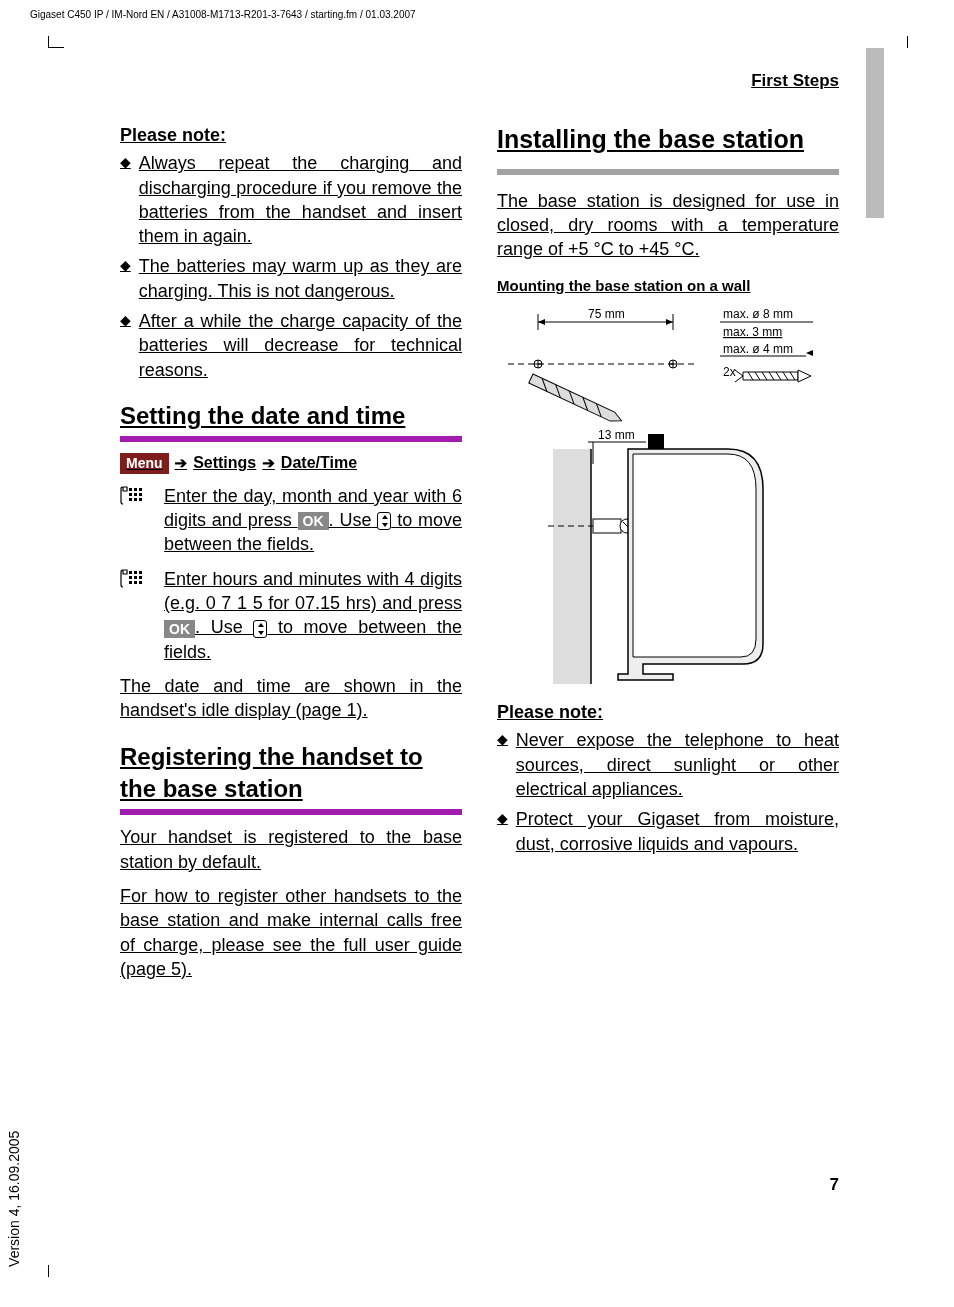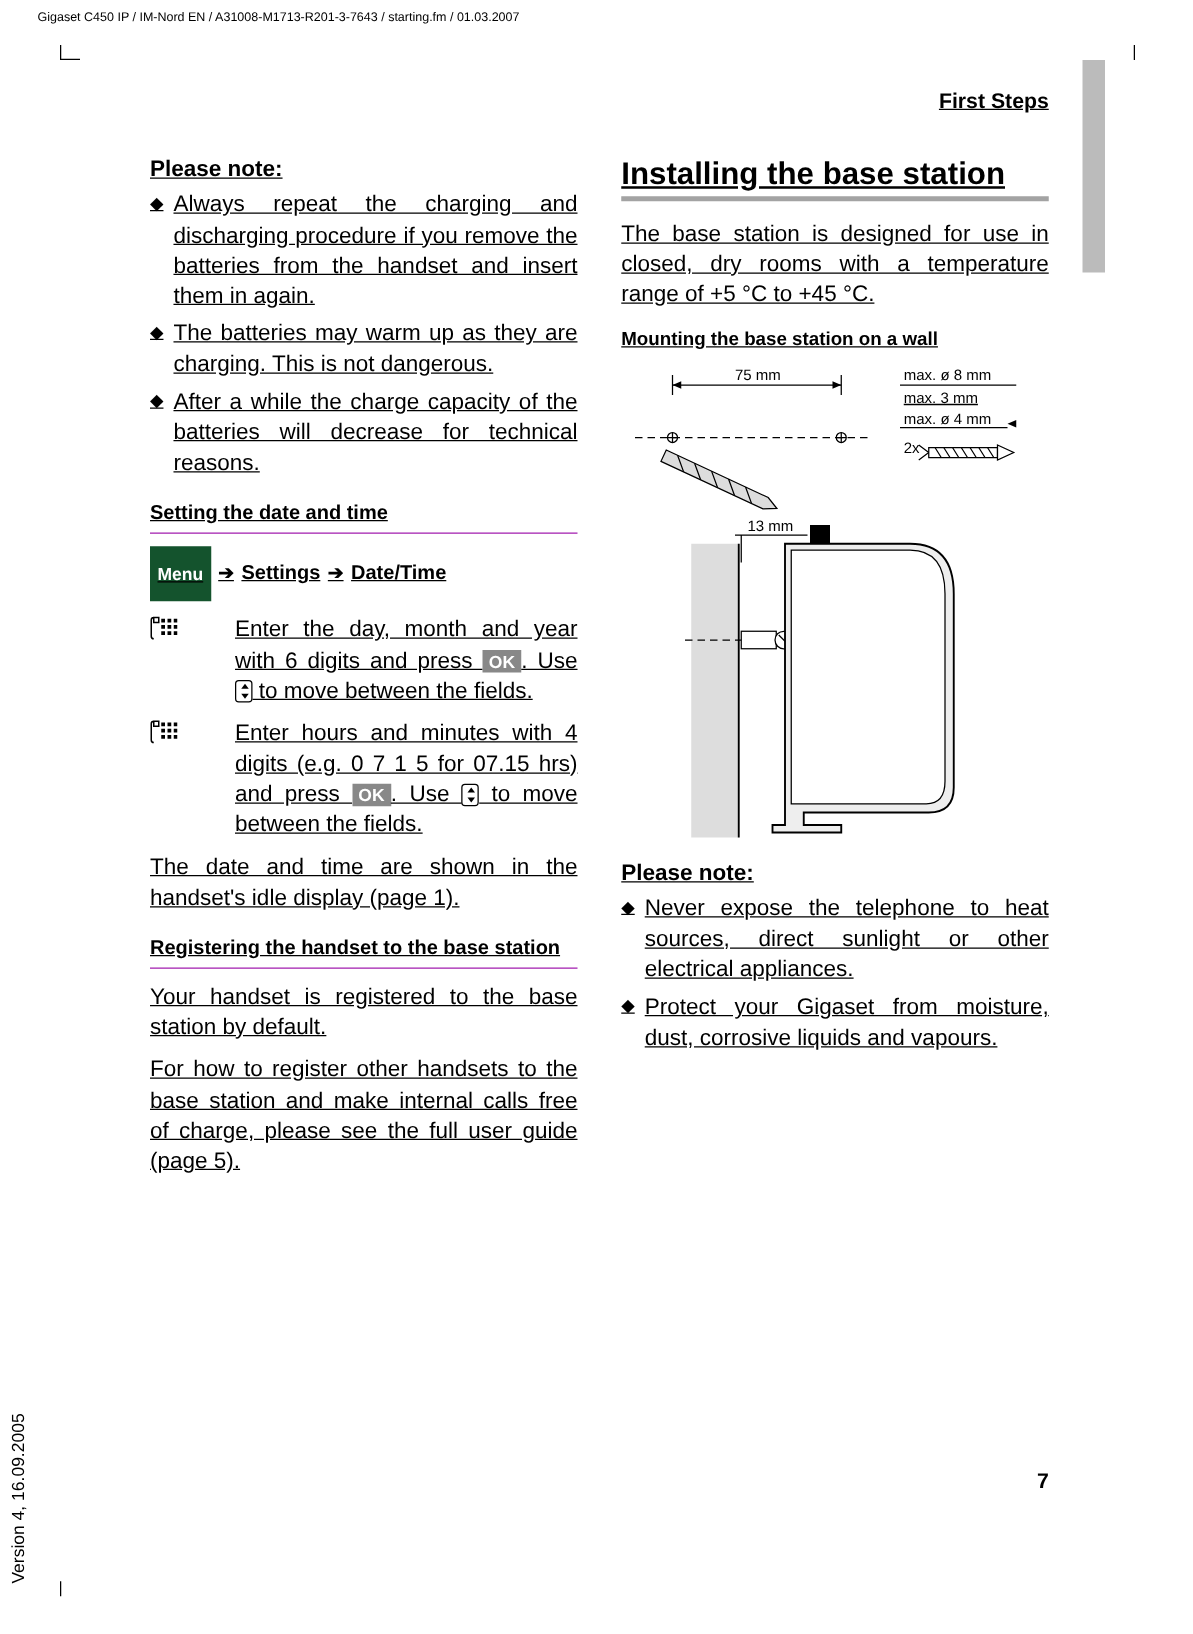--- a/index.html
+++ b/index.html
@@ -42,29 +42,29 @@
     gap: 35px;
   }
   .col { flex: 1; }
   .note-heading { font-weight: bold; margin-bottom: 4px; font-size: 18px;}
   ul.diamond { list-style: none; padding:0; }
   ul.diamond li { display:flex; gap:8px; margin-bottom:6px; text-align: justify; justify-content: flex-end;}
   ul.diamond li::before { content:"◆"; font-size:14px; line-height:22px; flex-shrink:0;}
   ul.arrow { list-style: none; padding:0; }
   ul.arrow li { display:flex; gap:6px; margin-bottom:6px; text-align: justify;}
   ul.arrow li::before { content:"▶"; font-size:13px; line-height:22px; flex-shrink:0;}
-  .h2 { font-weight:bold; font-size:16px; border-bottom:1px solid #a21caf; padding-bottom:4px; margin:18px 0 10px 0;}
-  .h1 { font-weight:bold; font-size:25px; border-bottom:4px solid #a3a3a3; padding-bottom:0; margin:0 0 14px 0;}
+  .h2 { font-weight:bold; font-size:24px; border-bottom:6px solid #a21caf; padding-bottom:4px; margin:18px 0 10px 0;}
+  .h1 { font-weight:bold; font-size:25px; border-bottom:6px solid #a3a3a3; padding-bottom:12px; margin:0 0 14px 0;}
   .h3 { font-weight:bold; font-size:15px; margin:14px 0 8px 0;}
   .menupath { font-weight:bold; font-size:16px; display:flex; align-items:center; gap:6px; margin:10px 0;}
-  .menupill { background:#14532d; color:#fff; padding:13px 6px; font-size:14px;}
+  .menupill { background:#7f1d1d; color:#fff; padding:1px 6px; font-size:14px;}
   .menupath .arrow { font-size:15px;}
   .instr-row { display:flex; gap:18px; margin-bottom:10px;}
   .instr-icon { width:26px; flex-shrink:0; font-size:20px; line-height:20px;}
-  .instr-text { flex:1; text-align: justify; margin-left: 24px;}
+  .instr-text { flex:1; text-align: justify;}
   .okpill { background:#888; color:#fff; padding:0 5px; font-size:14px; display:inline-block; line-height:18px; vertical-align:middle; font-weight:bold;}
   .navicon { display:inline-block; width:14px; height:18px; border:1px solid #000; border-radius:3px; position:relative; vertical-align:middle;}
   .navicon::before { content:""; position:absolute; top:2px; left:4px; border-left:3px solid transparent; border-right:3px solid transparent; border-bottom:4px solid #000;}
   .navicon::after { content:""; position:absolute; bottom:2px; left:4px; border-left:3px solid transparent; border-right:3px solid transparent; border-top:4px solid #000;}
   p.body { text-align: justify; margin-bottom:10px;}
   .diagram { width:100%; height:390px; }
   .page-number { position:absolute; bottom:110px; right:115px; font-weight:bold; font-size:17px;}
   .version { position:absolute; left:24px; bottom:40px; transform: rotate(-90deg); transform-origin: left bottom; font-size:14px;}
   .right-edge { position:absolute; top:48px; right:70px; width:18px; height:170px; background:#bbb; }
 </style>

